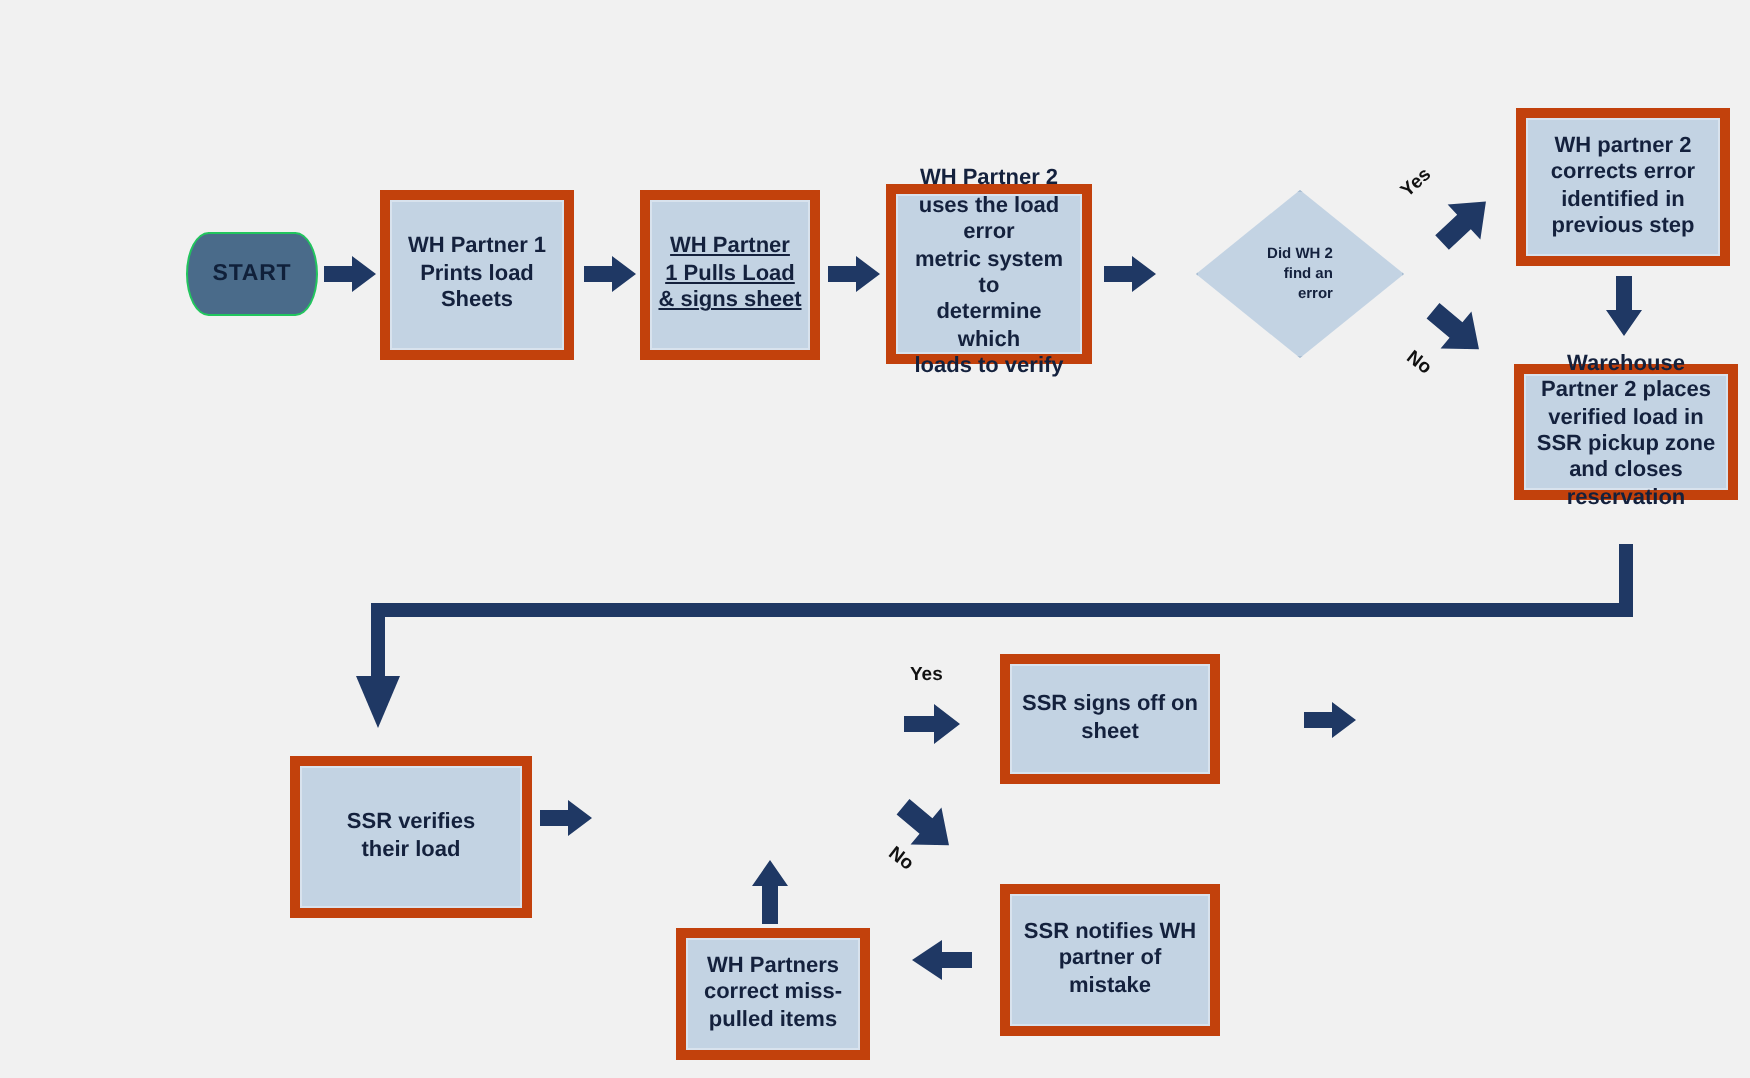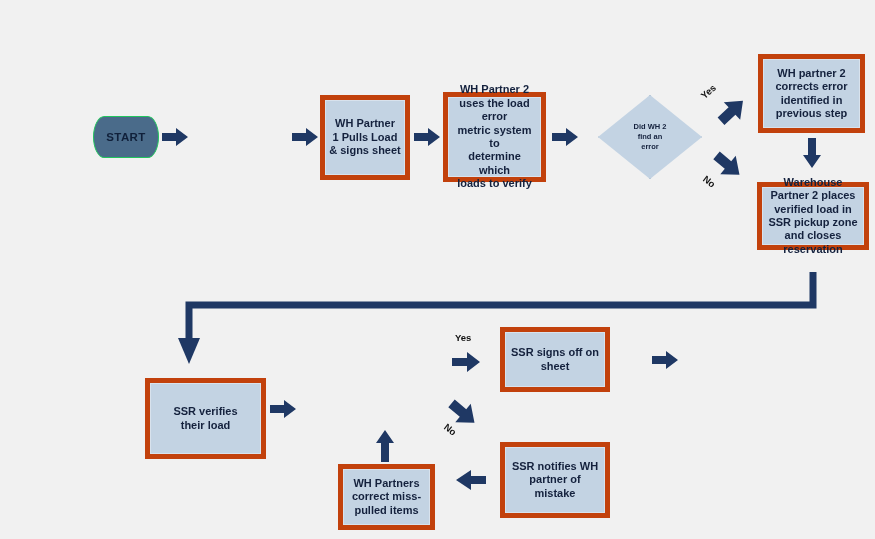--- a/index.html
+++ b/index.html
@@ -57,21 +57,21 @@
     border: 1px solid #a9bed2;
     -webkit-clip-path: polygon(50% 0, 100% 50%, 50% 100%, 0 50%);
     clip-path: polygon(50% 0, 100% 50%, 50% 100%, 0 50%);
   }
   .decision .dtext {
     position: absolute;
     inset: 0;
     display: flex;
     align-items: center;
     justify-content: center;
-    text-align: center;
+    text-align: right;
     font-size: 7.5px;
     font-weight: bold;
     color: #14213d;
     line-height: 1.3;
     white-space: pre-line;
   }
   
   .arrow {
     position: absolute;
   }
@@ -95,28 +95,31 @@
 <div id="canvas">
 
   <div class="node terminator" style="left:93px; top:116px; width:66px; height:42px;">START</div>
 
   <div class="arrow" style="left:162px; top:128px; width:26px; height:18px;">
     <svg width="26" height="18" viewBox="0 0 26 18">
       <polygon points="0,5 14,5 14,0 26,9 14,18 14,13 0,13" fill="#1f3864"></polygon>
     </svg>
   </div>
 
+  <div class="node process" style="left:190px; top:95px; width:97px; height:85px;">WH Partner 1
+Prints load
+Sheets</div>
 
   <div class="arrow" style="left:292px; top:128px; width:26px; height:18px;">
     <svg width="26" height="18" viewBox="0 0 26 18">
       <polygon points="0,5 14,5 14,0 26,9 14,18 14,13 0,13" fill="#1f3864"></polygon>
     </svg>
   </div>
 
-  <div class="node process" style="left:320px; top:95px; width:90px; height:85px;">WH Partner
+  <div class="node process" style="left:320px; top:95px; width:90px; height:85px;text-decoration:underline;">WH Partner
 1  Pulls Load
 &amp; signs sheet</div>
 
   <div class="arrow" style="left:414px; top:128px; width:26px; height:18px;">
     <svg width="26" height="18" viewBox="0 0 26 18">
       <polygon points="0,5 14,5 14,0 26,9 14,18 14,13 0,13" fill="#1f3864"></polygon>
     </svg>
   </div>
 
   <div class="node process" style="left:443px; top:92px; width:103px; height:90px;">WH Partner 2

